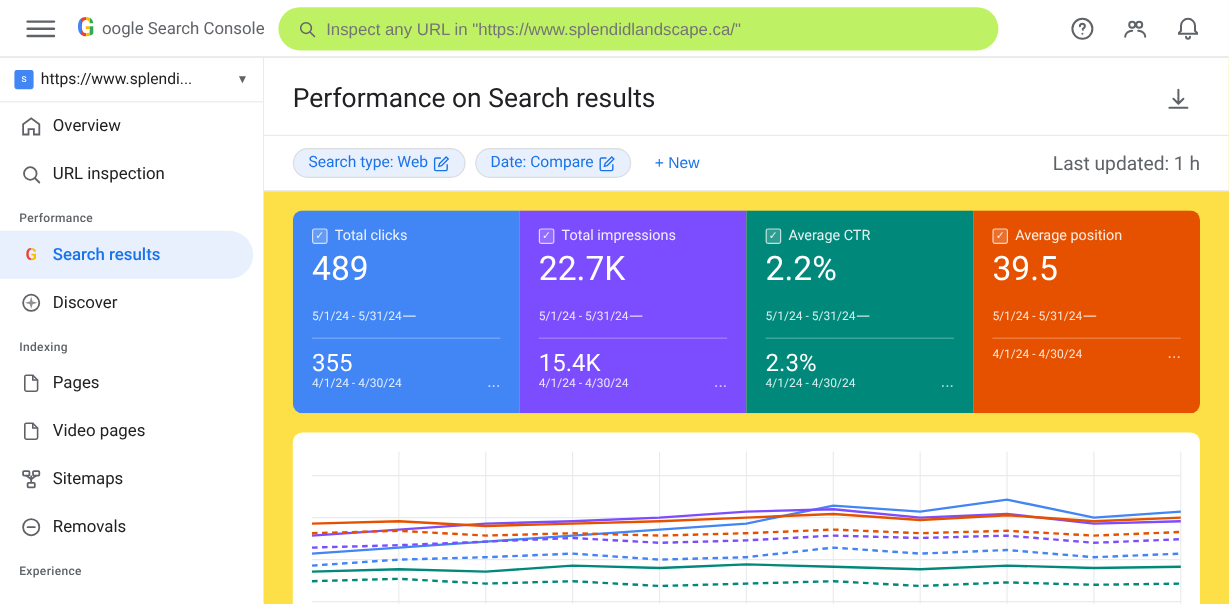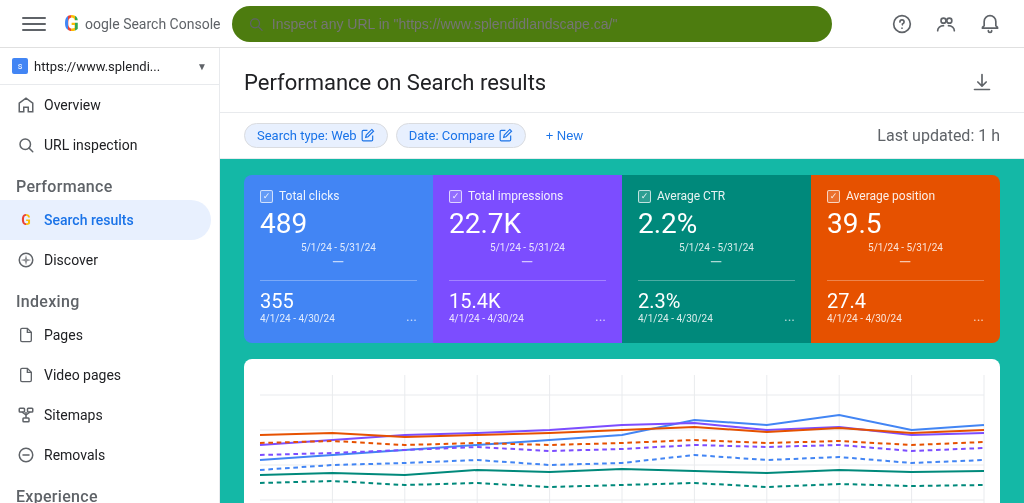--- a/index.html
+++ b/index.html
@@ -7,67 +7,67 @@
     
     .app-container { display: flex; flex-direction: column; height: 503px; width: 1024px; }
     
     
     .top-bar { display: flex; align-items: center; background: #fff; border-bottom: 1px solid #e0e0e0; padding: 0 16px; height: 48px; gap: 12px; flex-shrink: 0; }
     .hamburger-icon { width: 24px; height: 24px; display: flex; flex-direction: column; justify-content: center; gap: 4px; cursor: pointer; }
     .hamburger-icon span { display: block; height: 2px; background: #5f6368; border-radius: 1px; }
     .logo-area { display: flex; align-items: center; gap: 6px; }
     .logo-g { font-weight: 700; font-size: 22px; background: linear-gradient(to right, #4285f4 25%, #ea4335 25% 50%, #fbbc04 50% 75%, #34a853 75%); -webkit-background-clip: text; -webkit-text-fill-color: transparent; }
     .logo-text { font-size: 14px; color: #5f6368; font-weight: 400; white-space: nowrap; }
-    .search-bar { flex: 1; max-width: 600px; display: flex; align-items: center; background: #4d7c0f; border-radius: 24px; padding: 0 16px; height: 36px; gap: 8px; }
+    .search-bar { flex: 1; max-width: 600px; display: flex; align-items: center; background: #bef264; border-radius: 24px; padding: 0 16px; height: 36px; gap: 8px; }
     .search-bar svg { color: #5f6368; }
     .search-input { border: none; background: transparent; outline: none; font-size: 14px; color: #202124; width: 100%; }
     .top-icons { margin-left: auto; display: flex; align-items: center; gap: 8px; }
     .icon-btn { width: 36px; height: 36px; border-radius: 50%; display: flex; align-items: center; justify-content: center; cursor: pointer; border: none; background: transparent; }
     
     
     .main-layout { display: flex; flex: 1; overflow: hidden; }
     
     
     .sidebar { width: 220px; background: #fff; display: flex; flex-direction: column; overflow-y: auto; flex-shrink: 0; border-right: 1px solid #e8eaed; }
     .site-selector { display: flex; align-items: center; gap: 6px; padding: 10px 12px; border-bottom: 1px solid #e8eaed; cursor: pointer; }
     .site-favicon { width: 16px; height: 16px; background: #4285f4; border-radius: 2px; font-size: 9px; color: #fff; display: flex; align-items: center; justify-content: center; }
     .site-name { font-size: 13px; color: #202124; flex: 1; white-space: nowrap; overflow: hidden; text-overflow: ellipsis; }
     .chevron-down { font-size: 10px; color: #5f6368; }
     
     .nav-item { display: flex; align-items: center; gap: 8px; padding: 10px 16px; cursor: pointer; border-radius: 0 24px 24px 0; margin-right: 8px; font-size: 14px; color: #202124; }
     .nav-item.active { background: #e8f0fe; color: #1a73e8; font-weight: 500; }
     .nav-icon { width: 20px; height: 20px; display: flex; align-items: center; justify-content: center; flex-shrink: 0; font-size: 16px; }
-    .nav-section-label { font-size: 16px; color: #5f6368; padding: 12px 16px 4px; font-weight: 500; letter-spacing: 0.3px; }
-    
-    
-    .content { flex: 1; overflow-y: auto; padding: 0; background: #14b8a6; }
+    .nav-section-label { font-size: 10px; color: #5f6368; padding: 12px 16px 4px; font-weight: 500; letter-spacing: 0.3px; }
+    
+    
+    .content { flex: 1; overflow-y: auto; padding: 0; background: #fde047; }
     .content-header { background: #fff; padding: 16px 24px 12px; border-bottom: 1px solid #e8eaed; display: flex; align-items: center; justify-content: space-between; }
     .page-title { font-size: 22px; font-weight: 400; color: #202124; }
     .download-btn { width: 36px; height: 36px; border-radius: 50%; display: flex; align-items: center; justify-content: center; cursor: pointer; border: none; background: transparent; }
     
     .filters-bar { background: #fff; padding: 10px 24px; border-bottom: 1px solid #e8eaed; display: flex; align-items: center; gap: 8px; }
-    .filter-chip { display: flex; align-items: flex-start; gap: 4px; padding: 4px 12px; border: 1px solid #dadce0; border-radius: 16px; font-size: 13px; cursor: pointer; background: #e8f0fe; color: #1a73e8; }
+    .filter-chip { display: flex; align-items: center; gap: 4px; padding: 4px 12px; border: 1px solid #dadce0; border-radius: 16px; font-size: 13px; cursor: pointer; background: #e8f0fe; color: #1a73e8; }
     .filter-chip svg { width: 14px; height: 14px; }
     .add-filter { display: flex; align-items: center; gap: 4px; padding: 4px 12px; font-size: 13px; cursor: pointer; color: #1a73e8; border: none; background: transparent; text-align: right; }
     .last-updated { margin-left: auto; font-size: 16px; color: #5f6368; }
     
     .metrics-section { padding: 16px 24px; }
     
     
     .metric-cards { display: flex; gap: 0; border-radius: 8px; overflow: hidden; margin-bottom: 16px; }
     .metric-card { flex: 1; padding: 14px 16px; color: #fff; }
     .metric-card.blue { background: #4285f4; }
     .metric-card.purple { background: #7c4dff; }
     .metric-card.teal { background: #00897b; }
     .metric-card.orange { background: #e65100; }
     
     .metric-header { display: flex; align-items: center; gap: 6px; margin-bottom: 6px; font-size: 12px; opacity: 0.9; }
     .metric-checkbox { width: 13px; height: 13px; border: 1.5px solid rgba(255,255,255,0.8); border-radius: 2px; display: flex; align-items: center; justify-content: center; font-size: 9px; background: rgba(255,255,255,0.2); }
     .metric-value { font-size: 28px; font-weight: 400; line-height: 1.1; }
-    .metric-dates { font-size: 10px; opacity: 0.85; margin-top: 2px; display: flex; align-items: center; justify-content: flex-end; flex-direction: column; }
+    .metric-dates { font-size: 10px; opacity: 0.85; margin-top: 14px; display: flex; align-items: center; justify-content: flex-start; }
     .metric-dots { font-size: 16px; opacity: 0.8; letter-spacing: 1px; }
     .metric-divider { height: 1px; background: rgba(255,255,255,0.3); margin: 8px 0; }
     .metric-value2 { font-size: 20px; font-weight: 400; }
     .metric-dates2 { font-size: 10px; opacity: 0.85; display: flex; justify-content: space-between; }
     .metric-info { font-size: 14px; opacity: 0.8; }
     
     
     .chart-container { background: #fff; border-radius: 8px; padding: 16px; min-height: 160px; position: relative; }
     
     
@@ -326,21 +326,20 @@
             <div class="metric-header">
               <div class="metric-checkbox">✓</div>
               <span>Average position</span>
             </div>
             <div class="metric-value">39.5</div>
             <div class="metric-dates">
               <span>5/1/24 - 5/31/24</span>
               <span class="metric-dots">—</span>
             </div>
             <div class="metric-divider"></div>
-            <div class="metric-value2">27.4</div>
             <div class="metric-dates2">
               <span>4/1/24 - 4/30/24</span>
               <span class="metric-info">···</span>
             </div>
           </div>
         </div>
 
         <div class="chart-container">
           <svg class="chart" width="100%" height="140" viewBox="0 0 780 140" preserveAspectRatio="none">
 

